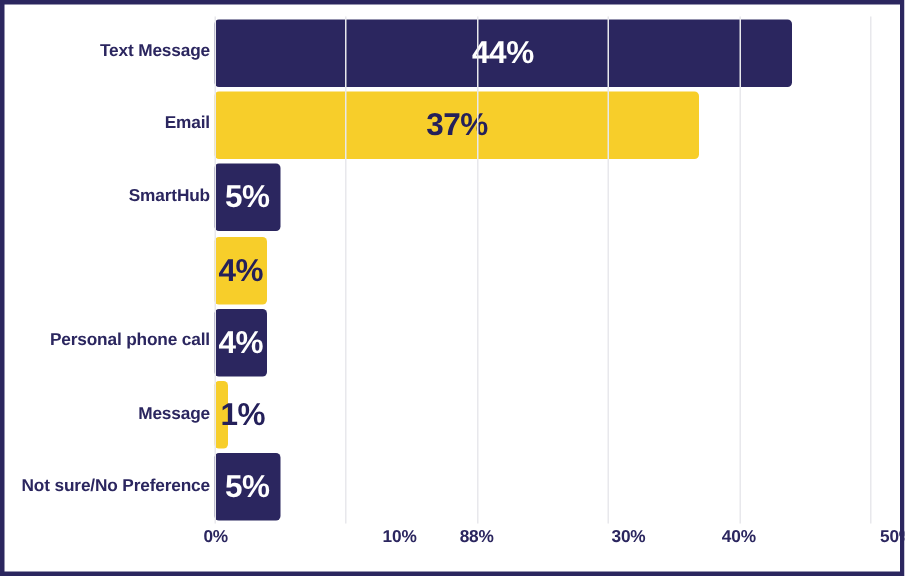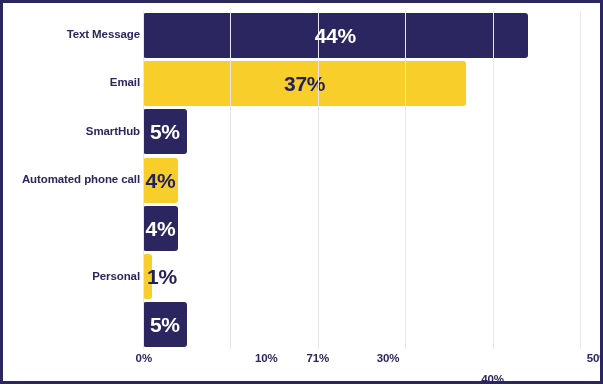--- a/index.html
+++ b/index.html
@@ -119,22 +119,23 @@
 </head>
 <body>
 
 <div id="frame">
   <div id="chart">
 
     <div id="cat-col">
         <div class="cat-label" style="top: 24.1429px;">Text Message</div>
         <div class="cat-label" style="top: 72.4286px;">Email</div>
         <div class="cat-label" style="top: 120.714px; margin-left: 44px;">SmartHub</div>
-        <div class="cat-label" style="top: 169px;">Automated phone call</div>
-        <div class="cat-label" style="top: 265.571px;">Personal</div>
+        <div class="cat-label" style="top: 217.286px;">Personal phone call</div>
+        <div class="cat-label" style="top: 265.571px;">Message</div>
+        <div class="cat-label" style="top: 313.857px;">Not sure/No Preference</div>
       </div>
 
     <div id="plot">
       <div class="rows">
           <div class="row" style="top: 1.64286px; height: 45px;">
             <div class="bar navy" title="Text Message: 44%" style="width: 384.56px;">
               <span class="bar-label on-navy">44%</span>
             </div>
           </div>
           <div class="row" style="top: 49.9286px; height: 45px;">
@@ -172,20 +173,20 @@
         <div class="gridline" style="left: 87.4px;"></div>
         <div class="gridline" style="left: 174.8px;"></div>
         <div class="gridline" style="left: 262.2px;"></div>
         <div class="gridline" style="left: 349.6px;"></div>
         <div class="gridline" style="left: 437px;"></div>
       </div>
 
     <div id="xaxis">
         <div class="tick first" style="left: 0px;">0%</div>
         <div class="tick" style="left: 87.4px; margin-left: 36px;">10%</div>
-        <div class="tick" style="left: 174.8px;">71%</div>
-        <div class="tick" style="left: 245px;">30%</div>
-        <div class="tick" style="left: 349.6px; margin-top: 21px;">40%</div>
+        <div class="tick" style="left: 174.8px;">88%</div>
+        <div class="tick" style="left: 276px;">30%</div>
+        <div class="tick" style="left: 349.6px;">40%</div>
         <div class="tick" style="left: 437px; padding-left: 36px;">50%</div>
       </div>
 
   </div>
 </div>
 
 </body></html>

